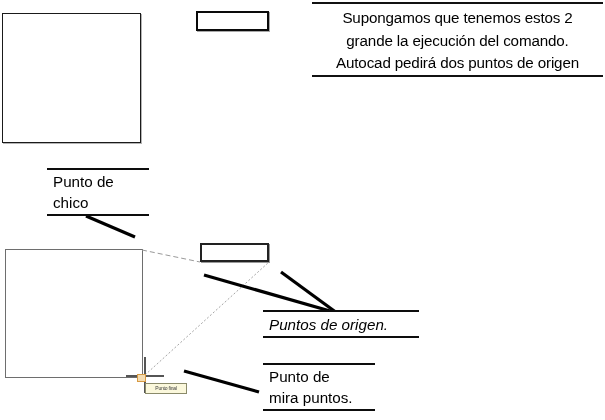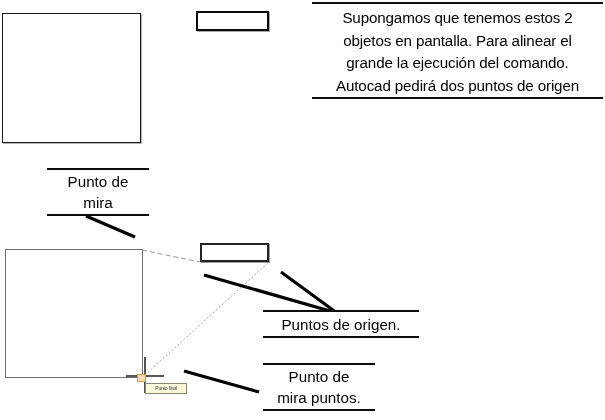--- a/index.html
+++ b/index.html
@@ -75,38 +75,39 @@
     border-bottom: 2px solid #111111;
     padding-top: 3px;
     padding-bottom: 0px;
     background: #ffffff;
   }
   .para-block .line { white-space: nowrap; }
 
   
   .callout {
     position: absolute;
-    text-align: center;
+    text-align: left;
     font-size: 15.2px;
     line-height: 21px;
     background: #ffffff;
     border-top: 2px solid #0d0d0d;
     border-bottom: 2px solid #0d0d0d;
     padding: 1px 6px 1px 6px;
     box-sizing: border-box;
     white-space: nowrap;
   }
   .callout.mira {
     left: 47px; top: 168px;
     width: 102px;
   }
   .callout.origen {
     left: 263px; top: 310px;
     width: 156px;
     padding-top: 2px;
+    font-style: italic;
   }
   .callout.mira-final {
     left: 263px; top: 363px;
     width: 112px;
   }
 
   
   .crosshair-group {
     position: absolute;
     left: 126px;
@@ -171,28 +172,27 @@
 
     <line x1="204" y1="275" x2="337" y2="313" stroke="#000000" stroke-width="3.2" stroke-linecap="butt"></line>
 
     <line x1="281" y1="272" x2="337" y2="313" stroke="#000000" stroke-width="3.2" stroke-linecap="butt"></line>
 
     <line x1="184" y1="371" x2="259" y2="392" stroke="#000000" stroke-width="3.2" stroke-linecap="butt"></line>
   </svg>
 
   <div class="para-block">
     <div class="line">Supongamos que tenemos estos 2</div>
-    <div class="line">objetos en pantalla. Para alinear el</div>
     <div class="line">grande la ejecución del comando.</div>
     <div class="line">Autocad pedirá dos puntos de origen</div>
   </div>
 
   <div class="callout mira">
     <div>Punto de</div>
-    <div>mira</div>
+    <div>chico</div>
   </div>
 
   <div class="callout origen">
     <div>Puntos de origen.</div>
   </div>
 
   <div class="callout mira-final">
     <div>Punto de</div>
     <div>mira puntos.</div>
   </div>

